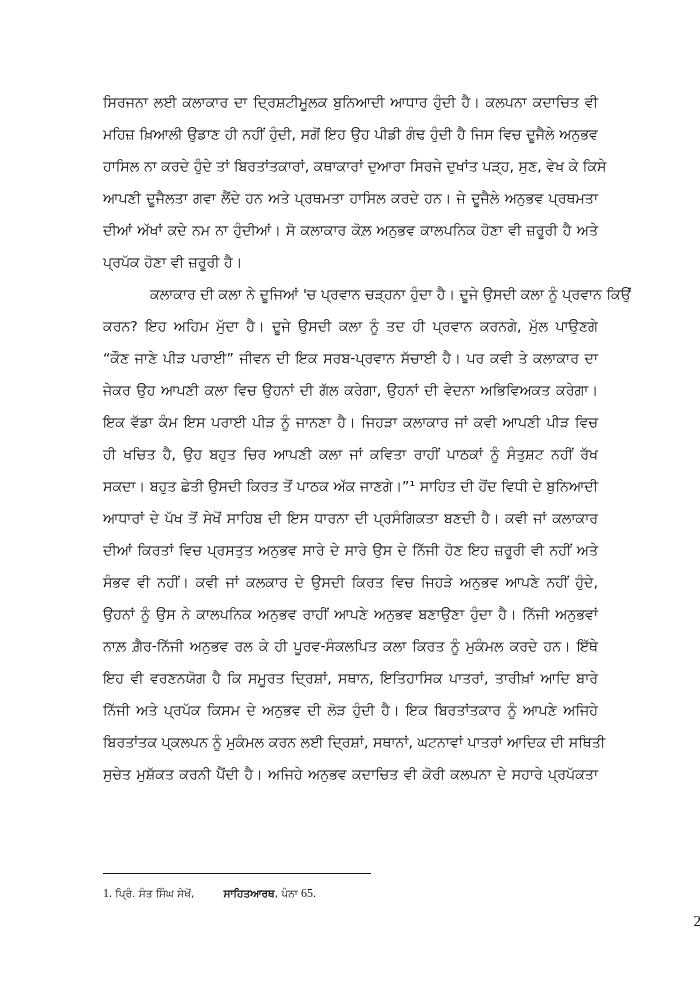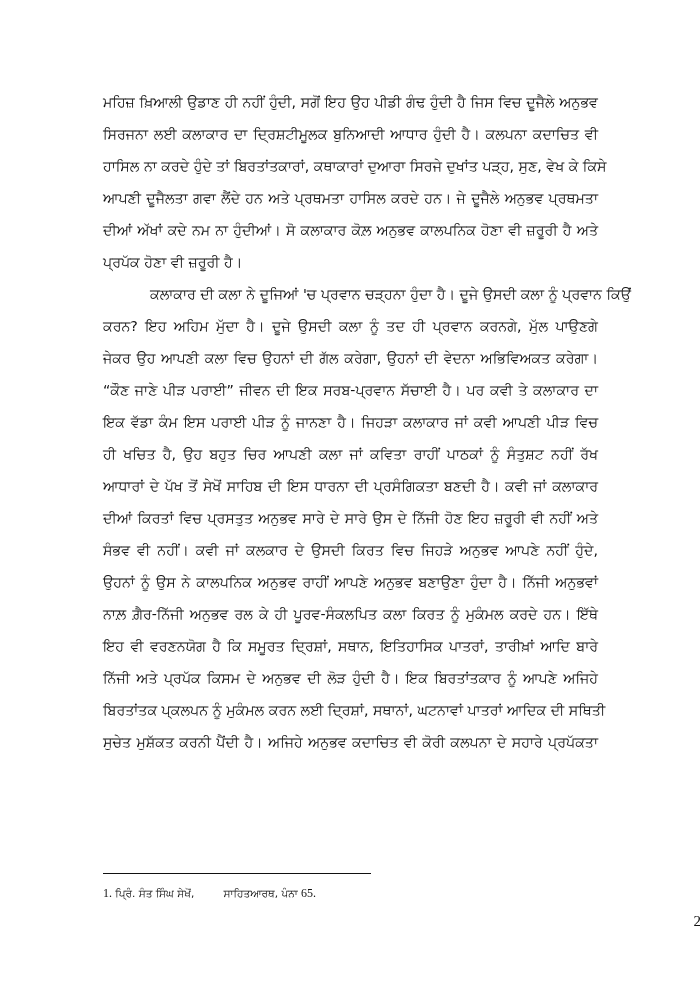--- a/index.html
+++ b/index.html
@@ -51,54 +51,55 @@
       font-size: 10.5px;
       line-height: 18px;
       white-space: nowrap;
       font-family: "DejaVu Sans", sans-serif;
     }
     .footnote .num, .footnote .pg {
       font-family: "Liberation Serif", serif;
       font-size: 12px;
     }
     .footnote b {
-      font-weight: normal;
+      font-weight: bold;
       padding-left: 26px;
     }
     .page-number {
       position: absolute;
       left: 16px;
       width: 700px;
       top: 911px;
       text-align: right;
       font-family: "Liberation Serif", serif;
       font-size: 15px;
       line-height: 20px;
       padding-left: 28px;
       box-sizing: border-box;
     }
   </style>
 </head>
 <body>
 
 <div class="page">
 
+  <div class="line">ਸਿਰਜਨਾ ਲਈ ਕਲਾਕਾਰ ਦਾ ਦ੍ਰਿਸ਼ਟੀਮੂਲਕ ਬੁਨਿਆਦੀ ਆਧਾਰ ਹੁੰਦੀ ਹੈ। ਕਲਪਨਾ ਕਦਾਚਿਤ ਵੀ</div>
   <div class="line">ਮਹਿਜ਼ ਖ਼ਿਆਲੀ ਉਡਾਣ ਹੀ ਨਹੀਂ ਹੁੰਦੀ, ਸਗੋਂ ਇਹ ਉਹ ਪੀਡੀ ਗੰਢ ਹੁੰਦੀ ਹੈ ਜਿਸ ਵਿਚ ਦੂਜੈਲੇ ਅਨੁਭਵ</div>
-  <div class="line">ਸਿਰਜਨਾ ਲਈ ਕਲਾਕਾਰ ਦਾ ਦ੍ਰਿਸ਼ਟੀਮੂਲਕ ਬੁਨਿਆਦੀ ਆਧਾਰ ਹੁੰਦੀ ਹੈ। ਕਲਪਨਾ ਕਦਾਚਿਤ ਵੀ</div>
   <div class="line">ਹਾਸਿਲ ਨਾ ਕਰਦੇ ਹੁੰਦੇ ਤਾਂ ਬਿਰਤਾਂਤਕਾਰਾਂ, ਕਥਾਕਾਰਾਂ ਦੁਆਰਾ ਸਿਰਜੇ ਦੁਖਾਂਤ ਪੜ੍ਹ, ਸੁਣ, ਵੇਖ ਕੇ ਕਿਸੇ</div>
   <div class="line">ਆਪਣੀ ਦੂਜੈਲਤਾ ਗਵਾ ਲੈਂਦੇ ਹਨ ਅਤੇ ਪ੍ਰਥਮਤਾ ਹਾਸਿਲ ਕਰਦੇ ਹਨ। ਜੇ ਦੂਜੈਲੇ ਅਨੁਭਵ ਪ੍ਰਥਮਤਾ</div>
   <div class="line">ਦੀਆਂ ਅੱਖਾਂ ਕਦੇ ਨਮ ਨਾ ਹੁੰਦੀਆਂ। ਸੋ ਕਲਾਕਾਰ ਕੋਲ਼ ਅਨੁਭਵ ਕਾਲਪਨਿਕ ਹੋਣਾ ਵੀ ਜ਼ਰੂਰੀ ਹੈ ਅਤੇ</div>
   <div class="line last">ਪ੍ਰਪੱਕ ਹੋਣਾ ਵੀ ਜ਼ਰੂਰੀ ਹੈ।</div>
 
   <div class="line indent">ਕਲਾਕਾਰ ਦੀ ਕਲਾ ਨੇ ਦੂਜਿਆਂ 'ਚ ਪ੍ਰਵਾਨ ਚੜ੍ਹਨਾ ਹੁੰਦਾ ਹੈ। ਦੂਜੇ ਉਸਦੀ ਕਲਾ ਨੂੰ ਪ੍ਰਵਾਨ ਕਿਉਂ</div>
   <div class="line">ਕਰਨ? ਇਹ ਅਹਿਮ ਮੁੱਦਾ ਹੈ। ਦੂਜੇ ਉਸਦੀ ਕਲਾ ਨੂੰ ਤਦ ਹੀ ਪ੍ਰਵਾਨ ਕਰਨਗੇ, ਮੁੱਲ ਪਾਉਣਗੇ</div>
+  <div class="line">“ਕੌਣ ਜਾਣੇ ਪੀੜ ਪਰਾਈ” ਜੀਵਨ ਦੀ ਇਕ ਸਰਬ-ਪ੍ਰਵਾਨ ਸੱਚਾਈ ਹੈ। ਪਰ ਕਵੀ ਤੇ ਕਲਾਕਾਰ ਦਾ</div>
   <div class="line">ਜੇਕਰ ਉਹ ਆਪਣੀ ਕਲਾ ਵਿਚ ਉਹਨਾਂ ਦੀ ਗੱਲ ਕਰੇਗਾ, ਉਹਨਾਂ ਦੀ ਵੇਦਨਾ ਅਭਿਵਿਅਕਤ ਕਰੇਗਾ।</div>
-  <div class="line">“ਕੌਣ ਜਾਣੇ ਪੀੜ ਪਰਾਈ” ਜੀਵਨ ਦੀ ਇਕ ਸਰਬ-ਪ੍ਰਵਾਨ ਸੱਚਾਈ ਹੈ। ਪਰ ਕਵੀ ਤੇ ਕਲਾਕਾਰ ਦਾ</div>
   <div class="line">ਇਕ ਵੱਡਾ ਕੰਮ ਇਸ ਪਰਾਈ ਪੀੜ ਨੂੰ ਜਾਨਣਾ ਹੈ। ਜਿਹੜਾ ਕਲਾਕਾਰ ਜਾਂ ਕਵੀ ਆਪਣੀ ਪੀੜ ਵਿਚ</div>
   <div class="line">ਹੀ ਖਚਿਤ ਹੈ, ਉਹ ਬਹੁਤ ਚਿਰ ਆਪਣੀ ਕਲਾ ਜਾਂ ਕਵਿਤਾ ਰਾਹੀਂ ਪਾਠਕਾਂ ਨੂੰ ਸੰਤੁਸ਼ਟ ਨਹੀਂ ਰੱਖ</div>
+  <div class="line">ਸਕਦਾ। ਬਹੁਤ ਛੇਤੀ ਉਸਦੀ ਕਿਰਤ ਤੋਂ ਪਾਠਕ ਅੱਕ ਜਾਣਗੇ।”¹ ਸਾਹਿਤ ਦੀ ਹੋਂਦ ਵਿਧੀ ਦੇ ਬੁਨਿਆਦੀ</div>
   <div class="line">ਆਧਾਰਾਂ ਦੇ ਪੱਖ ਤੋਂ ਸੇਖੋਂ ਸਾਹਿਬ ਦੀ ਇਸ ਧਾਰਨਾ ਦੀ ਪ੍ਰਸੰਗਿਕਤਾ ਬਣਦੀ ਹੈ। ਕਵੀ ਜਾਂ ਕਲਾਕਾਰ</div>
   <div class="line">ਦੀਆਂ ਕਿਰਤਾਂ ਵਿਚ ਪ੍ਰਸਤੁਤ ਅਨੁਭਵ ਸਾਰੇ ਦੇ ਸਾਰੇ ਉਸ ਦੇ ਨਿੱਜੀ ਹੋਣ ਇਹ ਜ਼ਰੂਰੀ ਵੀ ਨਹੀਂ ਅਤੇ</div>
   <div class="line">ਸੰਭਵ ਵੀ ਨਹੀਂ। ਕਵੀ ਜਾਂ ਕਲਕਾਰ ਦੇ ਉਸਦੀ ਕਿਰਤ ਵਿਚ ਜਿਹੜੇ ਅਨੁਭਵ ਆਪਣੇ ਨਹੀਂ ਹੁੰਦੇ,</div>
   <div class="line">ਉਹਨਾਂ ਨੂੰ ਉਸ ਨੇ ਕਾਲਪਨਿਕ ਅਨੁਭਵ ਰਾਹੀਂ ਆਪਣੇ ਅਨੁਭਵ ਬਣਾਉਣਾ ਹੁੰਦਾ ਹੈ। ਨਿੱਜੀ ਅਨੁਭਵਾਂ</div>
   <div class="line">ਨਾਲ਼ ਗ਼ੈਰ-ਨਿੱਜੀ ਅਨੁਭਵ ਰਲ ਕੇ ਹੀ ਪੂਰਵ-ਸੰਕਲਪਿਤ ਕਲਾ ਕਿਰਤ ਨੂੰ ਮੁਕੰਮਲ ਕਰਦੇ ਹਨ। ਇੱਥੇ</div>
   <div class="line">ਇਹ ਵੀ ਵਰਣਨਯੋਗ ਹੈ ਕਿ ਸਮੂਰਤ ਦ੍ਰਿਸ਼ਾਂ, ਸਥਾਨ, ਇਤਿਹਾਸਿਕ ਪਾਤਰਾਂ, ਤਾਰੀਖ਼ਾਂ ਆਦਿ ਬਾਰੇ</div>
   <div class="line">ਨਿੱਜੀ ਅਤੇ ਪ੍ਰਪੱਕ ਕਿਸਮ ਦੇ ਅਨੁਭਵ ਦੀ ਲੋੜ ਹੁੰਦੀ ਹੈ। ਇਕ ਬਿਰਤਾਂਤਕਾਰ ਨੂੰ ਆਪਣੇ ਅਜਿਹੇ</div>
   <div class="line">ਬਿਰਤਾਂਤਕ ਪ੍ਕਲਪਨ ਨੂੰ ਮੁਕੰਮਲ ਕਰਨ ਲਈ ਦ੍ਰਿਸ਼ਾਂ, ਸਥਾਨਾਂ, ਘਟਨਾਵਾਂ ਪਾਤਰਾਂ ਆਦਿਕ ਦੀ ਸਥਿਤੀ</div>
   <div class="line">ਸੁਚੇਤ ਮੁਸ਼ੱਕਤ ਕਰਨੀ ਪੈਂਦੀ ਹੈ। ਅਜਿਹੇ ਅਨੁਭਵ ਕਦਾਚਿਤ ਵੀ ਕੋਰੀ ਕਲਪਨਾ ਦੇ ਸਹਾਰੇ ਪ੍ਰਪੱਕਤਾ</div>
 </div>

